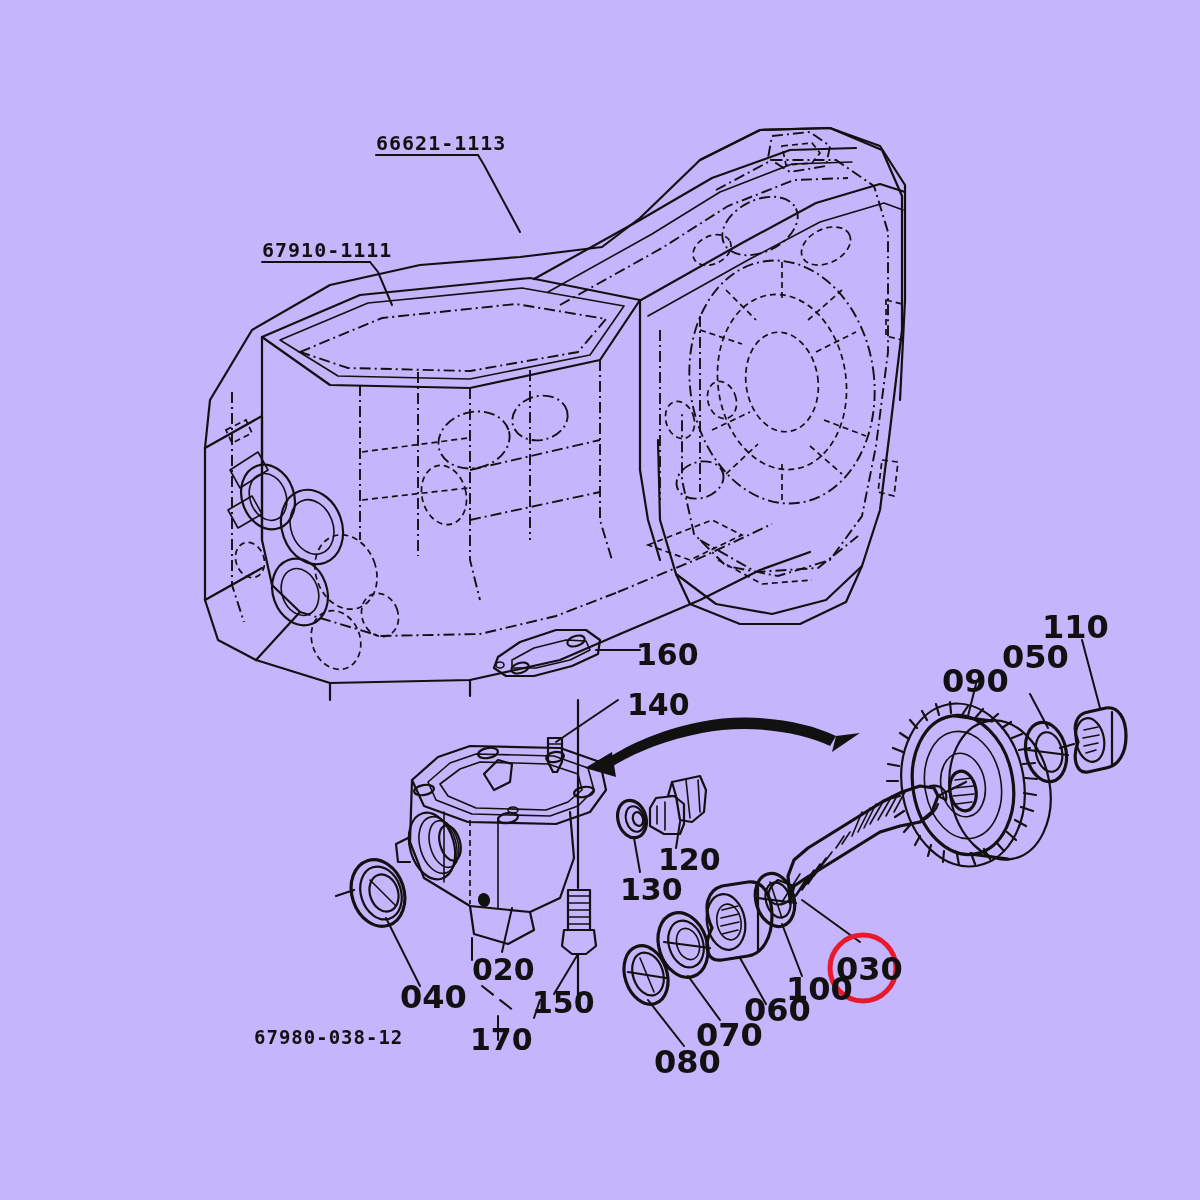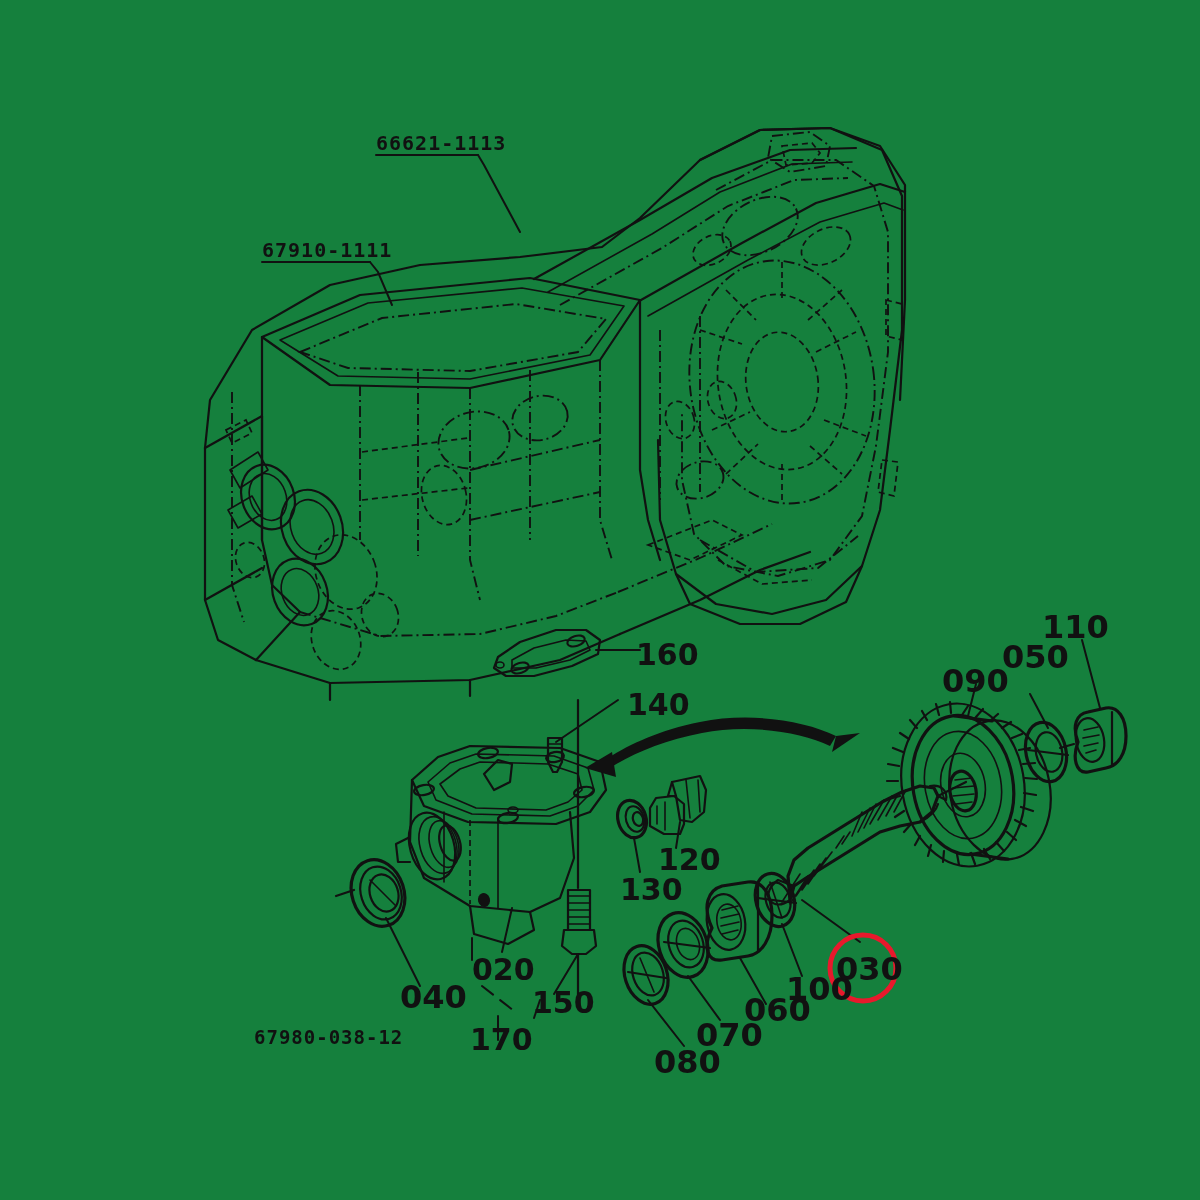--- a/index.html
+++ b/index.html
@@ -13,21 +13,21 @@
     height: 1200px;
     font-family: "Liberation Sans", sans-serif;
     overflow: hidden;
     position: relative;
   }
   #sheet {
     position: absolute;
     left: 0; top: 0;
     width: 1200px;
     height: 1200px;
-    background: #15803d;
+    background: #c4b5fd;
   }
   svg.layer {
     position: absolute;
     left: 0; top: 0;
     width: 1200px;
     height: 1200px;
   }
   .calloutText {
     font-family: "DejaVu Sans", sans-serif;
     font-weight: bold;

